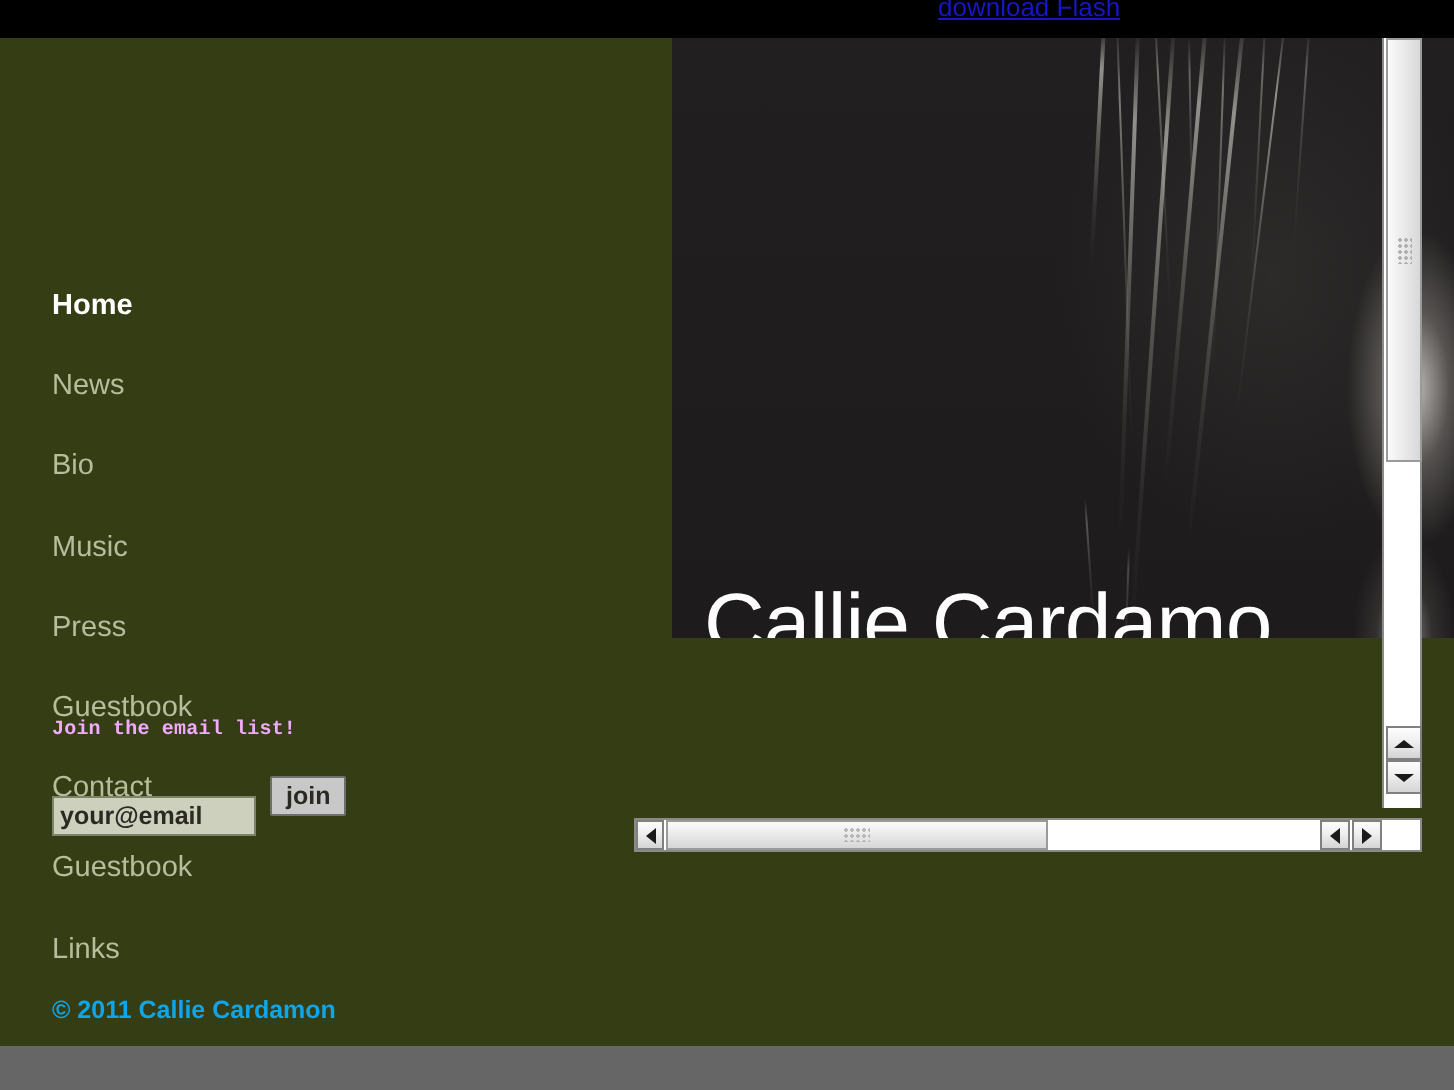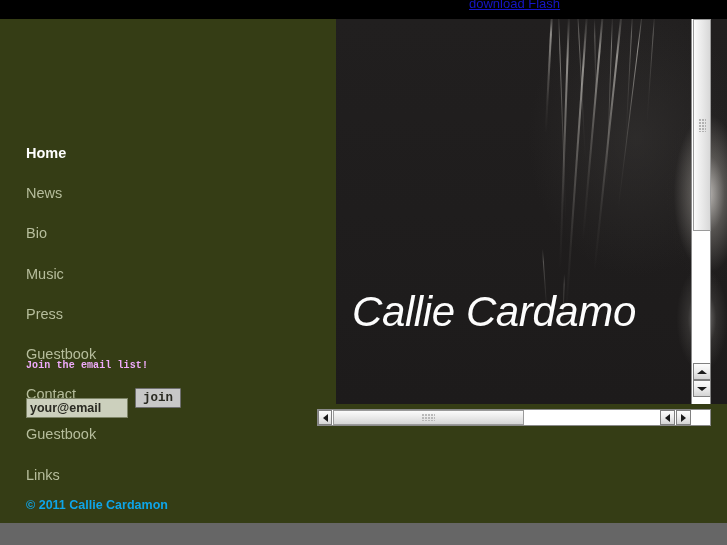--- a/index.html
+++ b/index.html
@@ -110,21 +110,21 @@
     margin-top: 20px;
   }
   #email-input::placeholder { color: #2a2a22; opacity: 1; }
   #join-button {
     margin-left: 7px;
     height: 20px;
     min-width: 34px;
     padding: 0 7px;
     font-size: 12.5px;
     font-weight: bold;
-    font-family: Liberation Mono, monospace;
+    font-family: Liberation Sans, sans-serif;
     color: #2a2a22;
     background: #c8c8c8;
     border: 1px solid #6f6f6f;
     border-radius: 1px;
     cursor: pointer;
     line-height: 18px;
   }
 
   
   #copyright {
@@ -137,24 +137,23 @@
     font-family: "Liberation Sans", sans-serif;
     white-space: nowrap;
   }
 
   
   #flash-panel {
     position: absolute;
     left: 336px;
     top: 0;
     width: 391px;
-    height: 385px;
+    height: 300px;
     background: #ec4899;
     overflow: hidden;
-    font-style: italic;
   }
   #flash-photo {
     position: absolute;
     inset: 0;
     background:
       radial-gradient(ellipse 52px 120px at 372px 175px, rgba(225,222,218,0.80) 0%, rgba(160,156,150,0.42) 32%, rgba(50,48,46,0.05) 66%, rgba(0,0,0,0) 80%),
       radial-gradient(ellipse 34px 70px at 366px 300px, rgba(235,233,229,0.55) 0%, rgba(120,118,114,0.22) 42%, rgba(0,0,0,0) 75%),
       radial-gradient(ellipse 150px 190px at 300px 120px, rgba(70,68,66,0.35) 0%, rgba(0,0,0,0) 72%),
       linear-gradient(#211f1f, #1d1b1b);
   }

